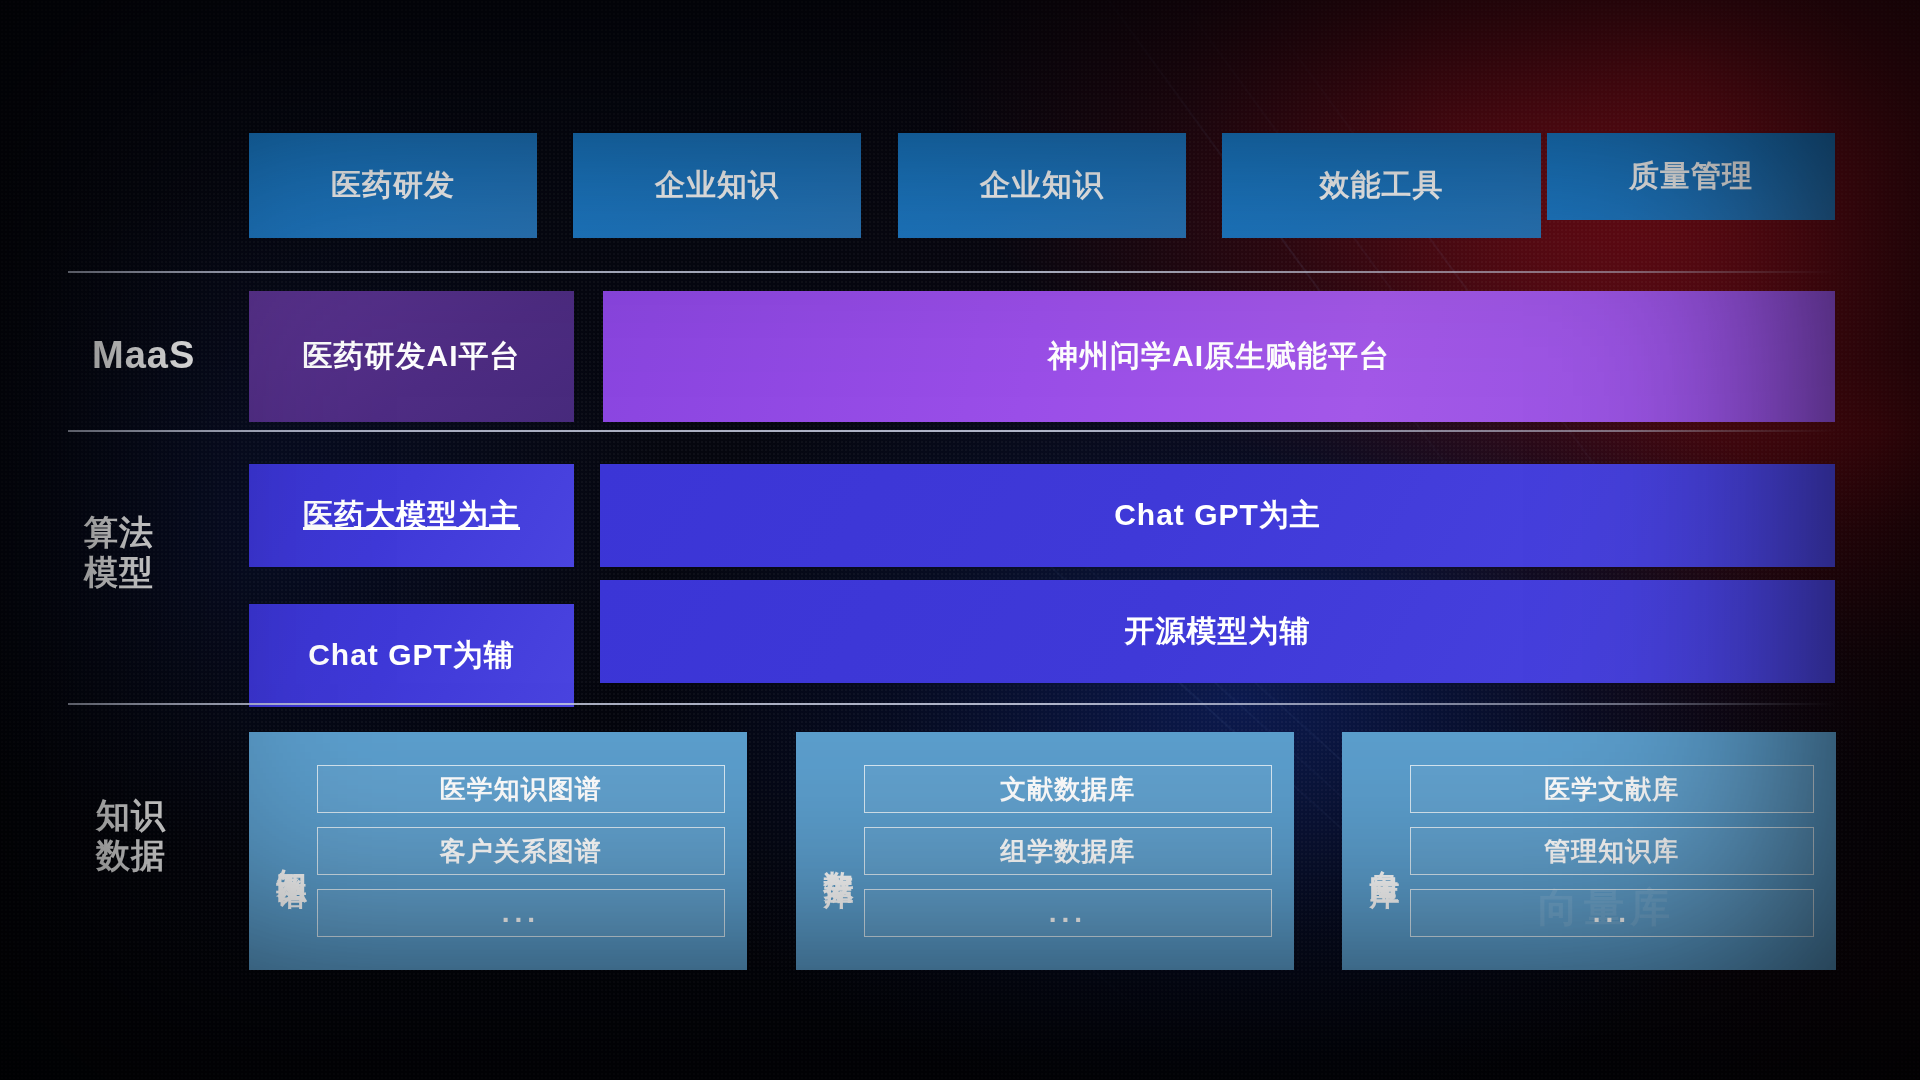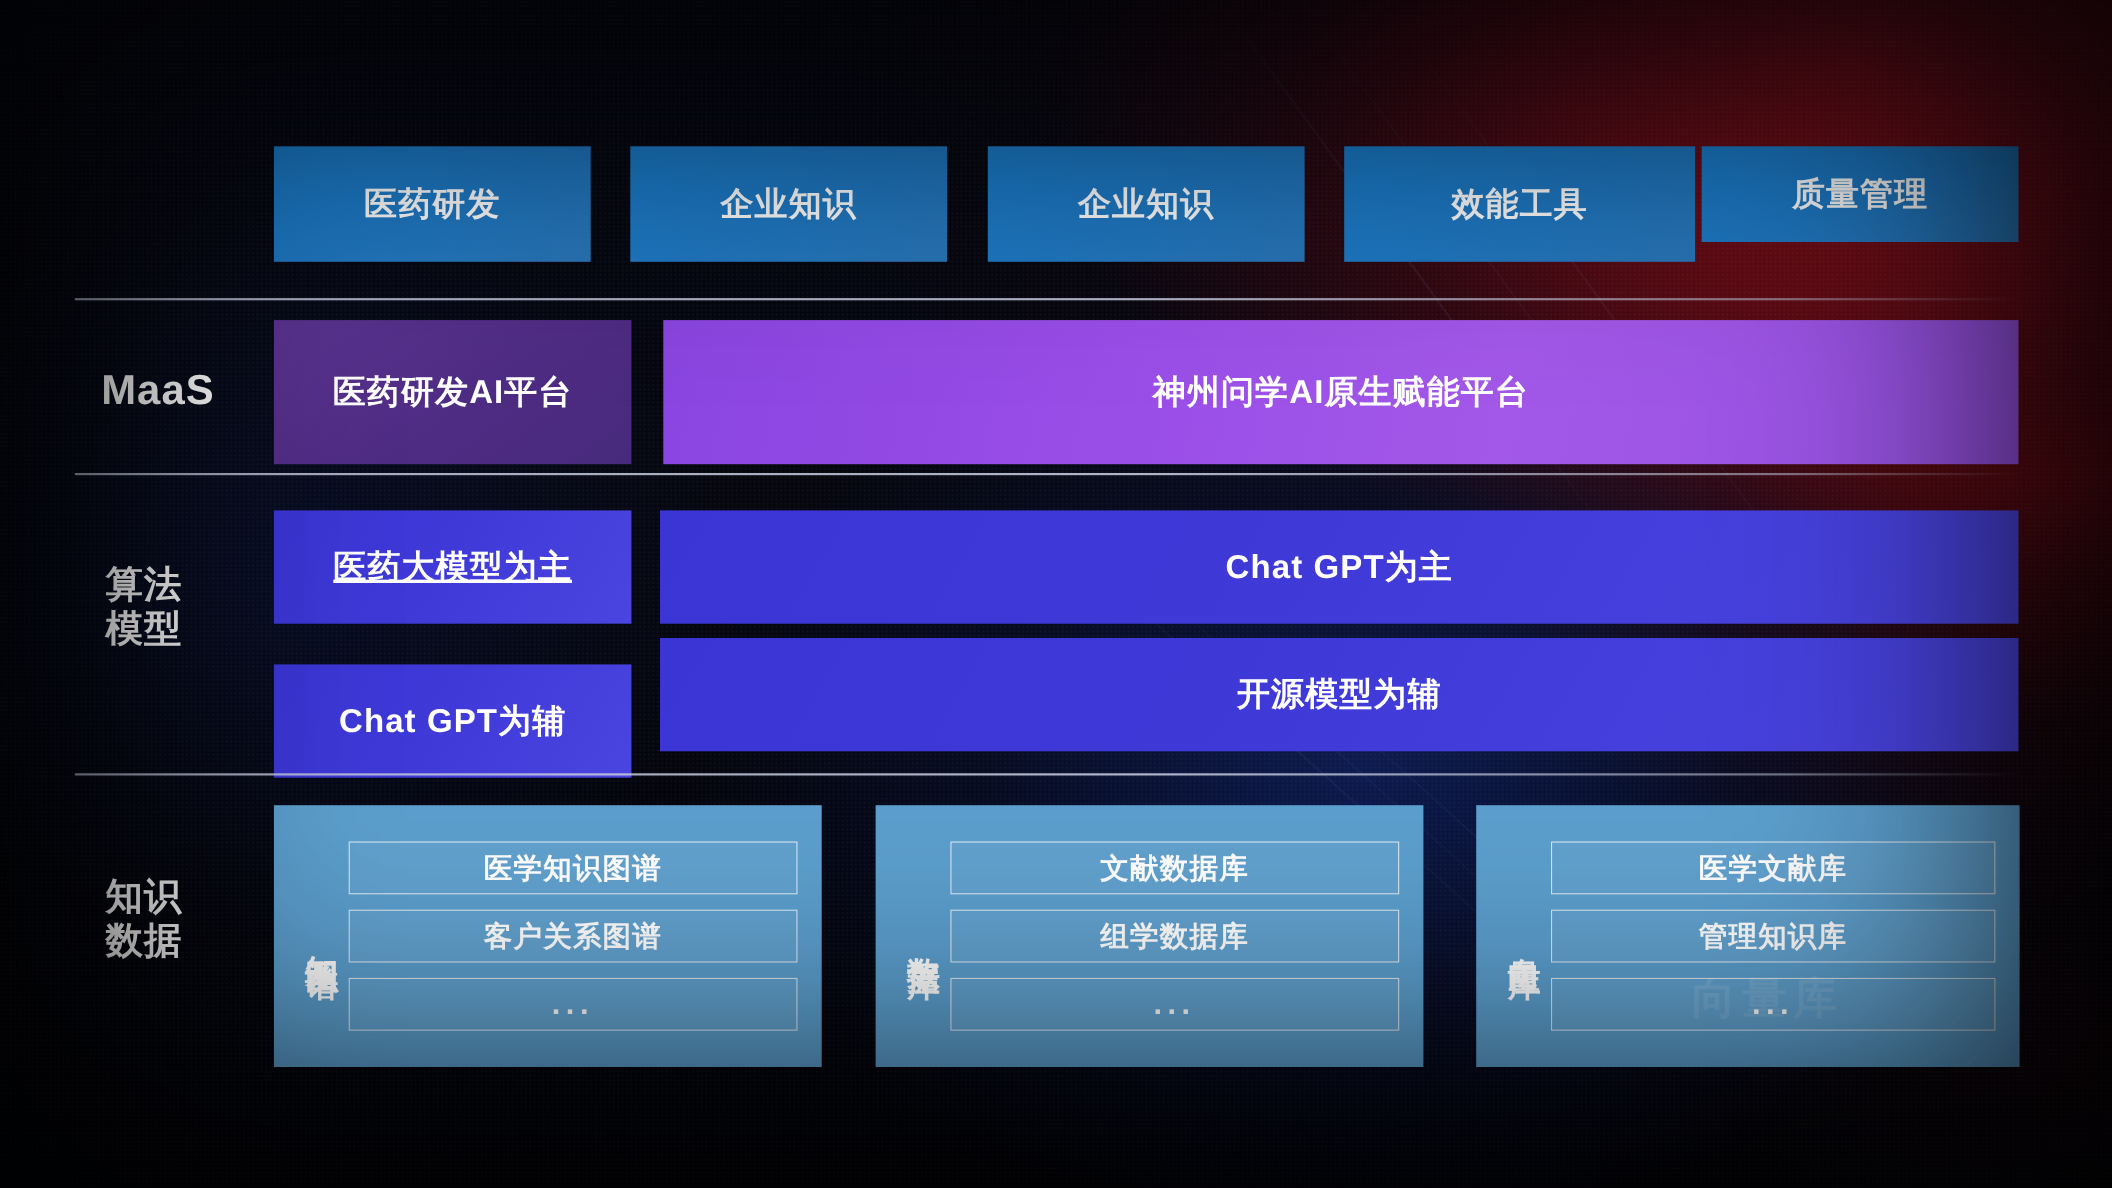--- a/index.html
+++ b/index.html
@@ -95,21 +95,21 @@
 
   <div class="row-label" style="left:92px;top:333px;width:160px;font-size:38px;">
     <div>MaaS</div>
   </div>
 
   <div class="box maas-left" style="left:249px;top:291px;width:325px;height:131px;">医药研发AI平台</div>
   <div class="box maas-right" style="left:603px;top:291px;width:1232px;height:131px;">神州问学AI原生赋能平台</div>
 
   <div class="divider" style="top:430px;"></div>
 
-  <div class="row-label" style="left:96px;top:512px;width:140px;">
+  <div class="row-label" style="left:84px;top:512px;width:140px;">
     <div>算法</div>
     <div>模型</div>
   </div>
 
   <div class="box algo" style="left:249px;top:464px;width:325px;height:103px;text-decoration:underline;">医药大模型为主</div>
   <div class="box algo" style="left:600px;top:464px;width:1235px;height:103px;">Chat GPT为主</div>
   <div class="box algo" style="left:249px;top:580px;width:325px;height:103px;margin-top:24px;">Chat GPT为辅</div>
   <div class="box algo" style="left:600px;top:580px;width:1235px;height:103px;">开源模型为辅</div>
 
   <div class="divider" style="top:703px;"></div>

